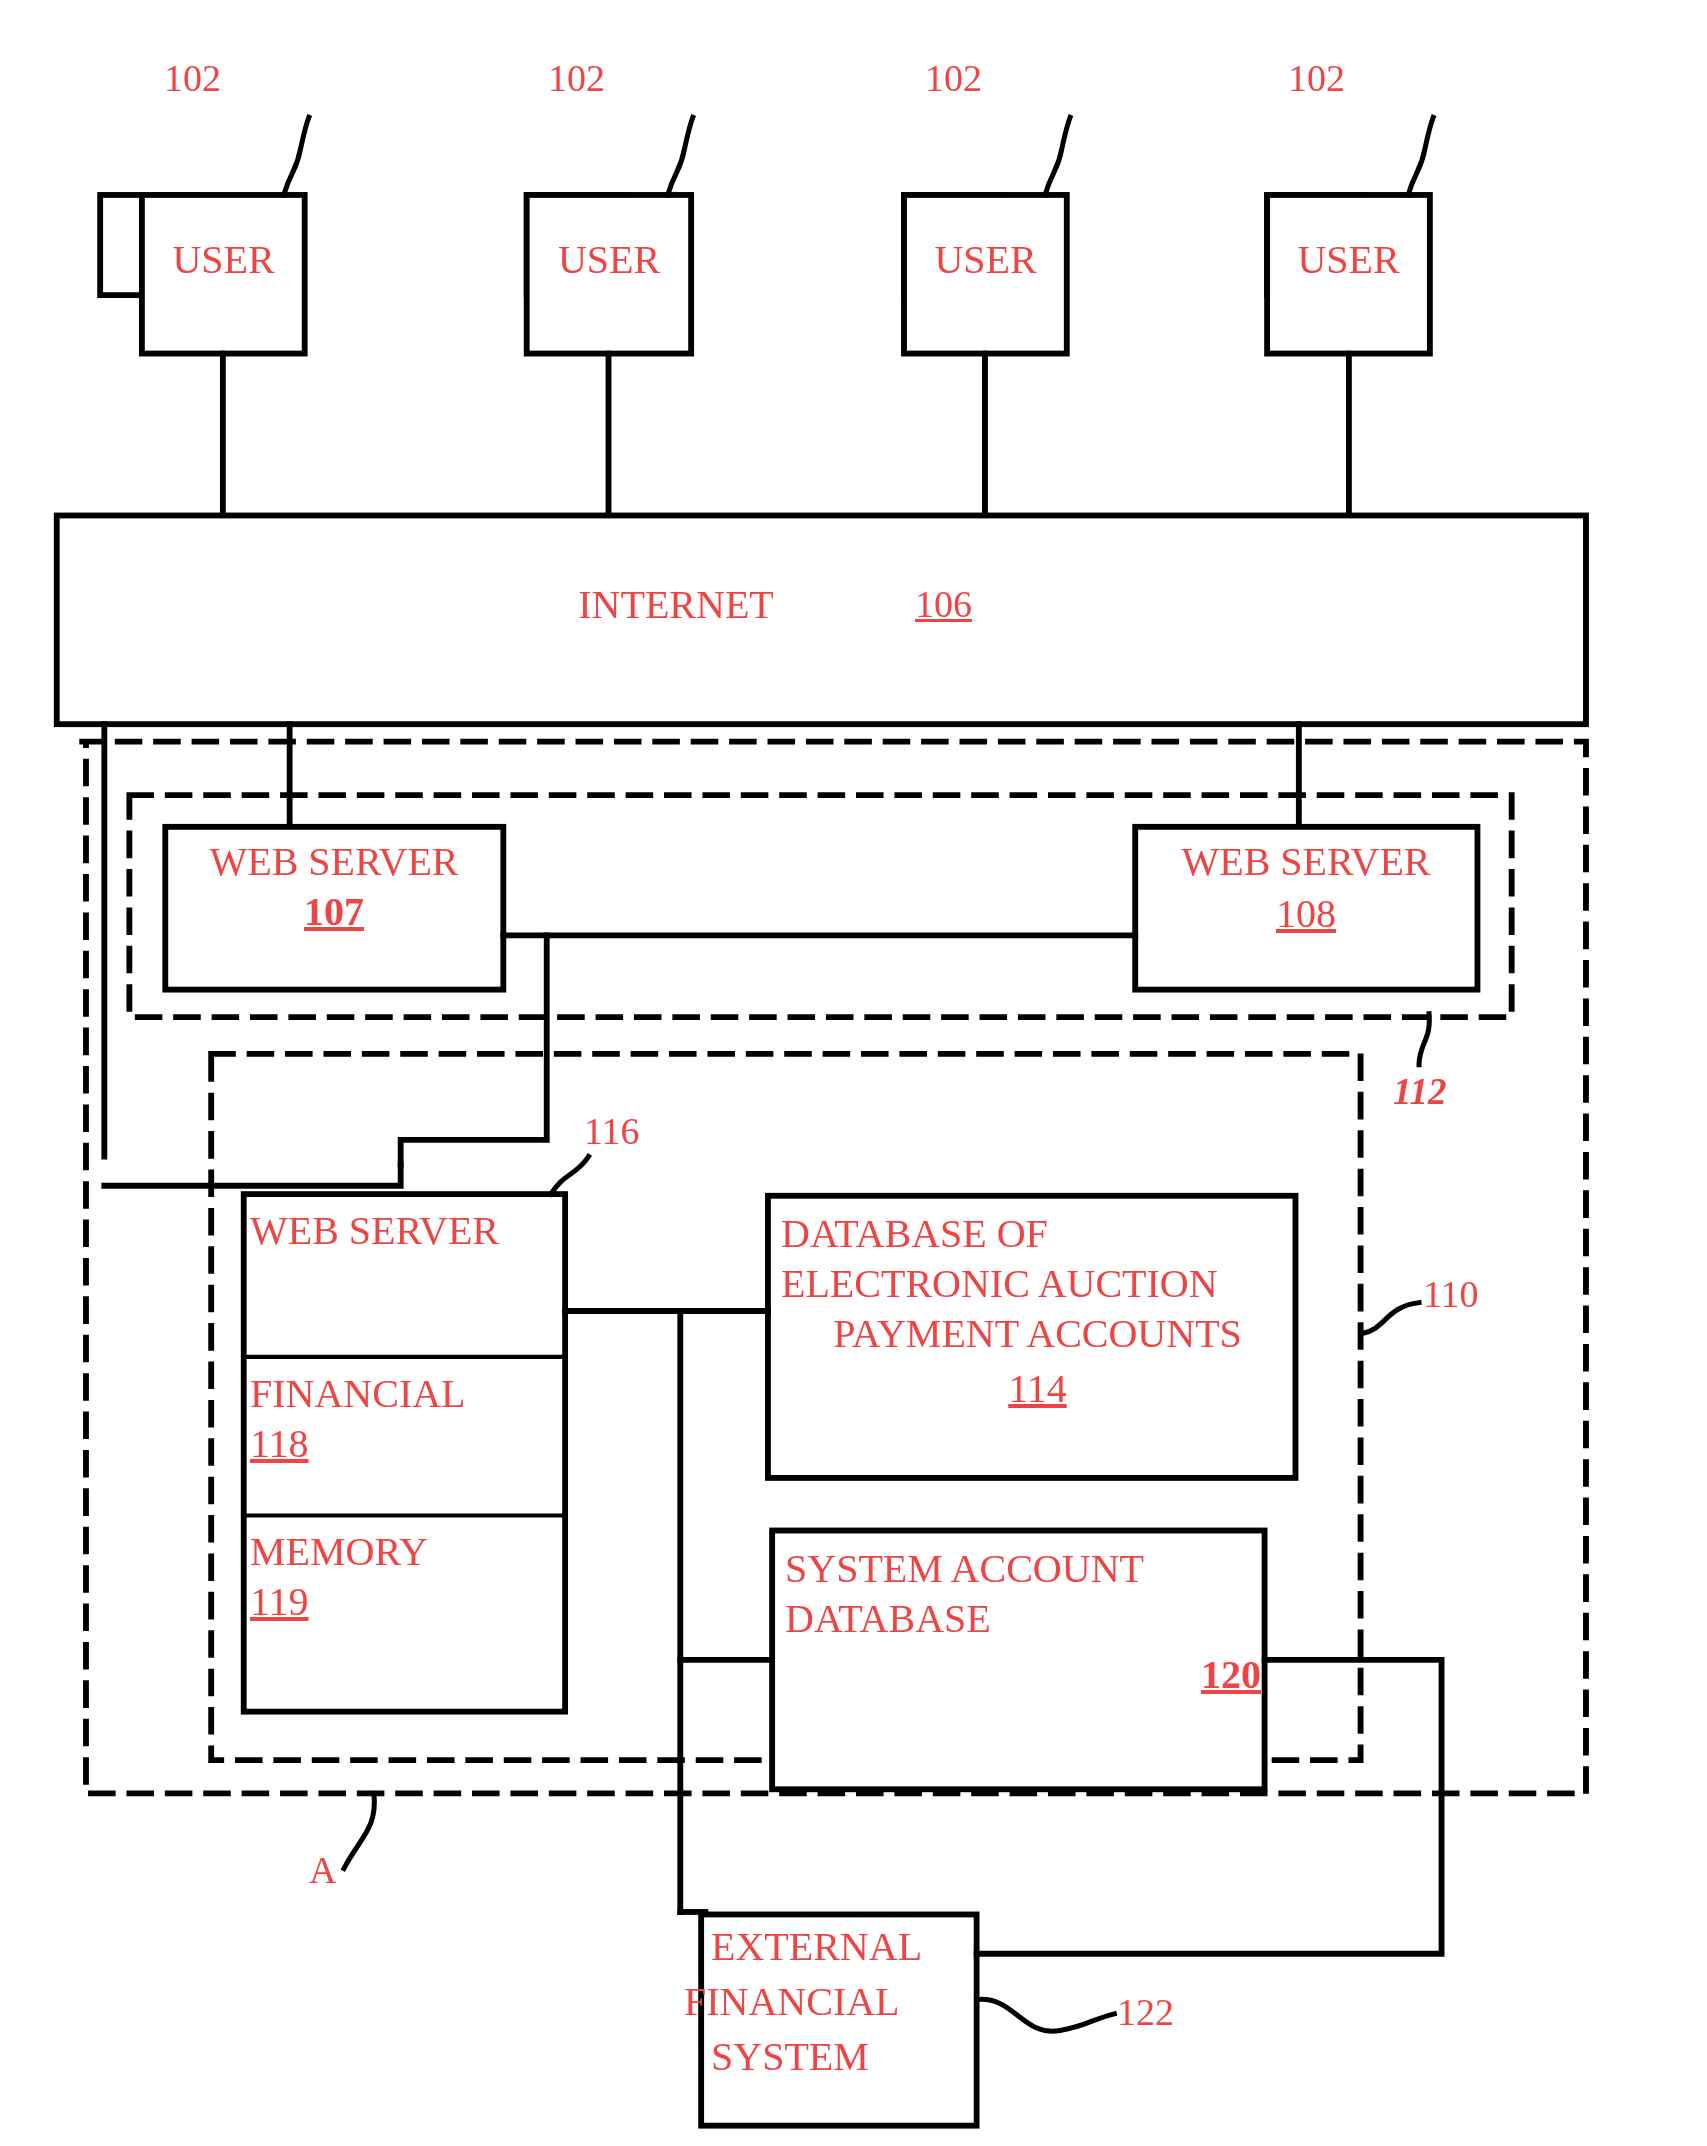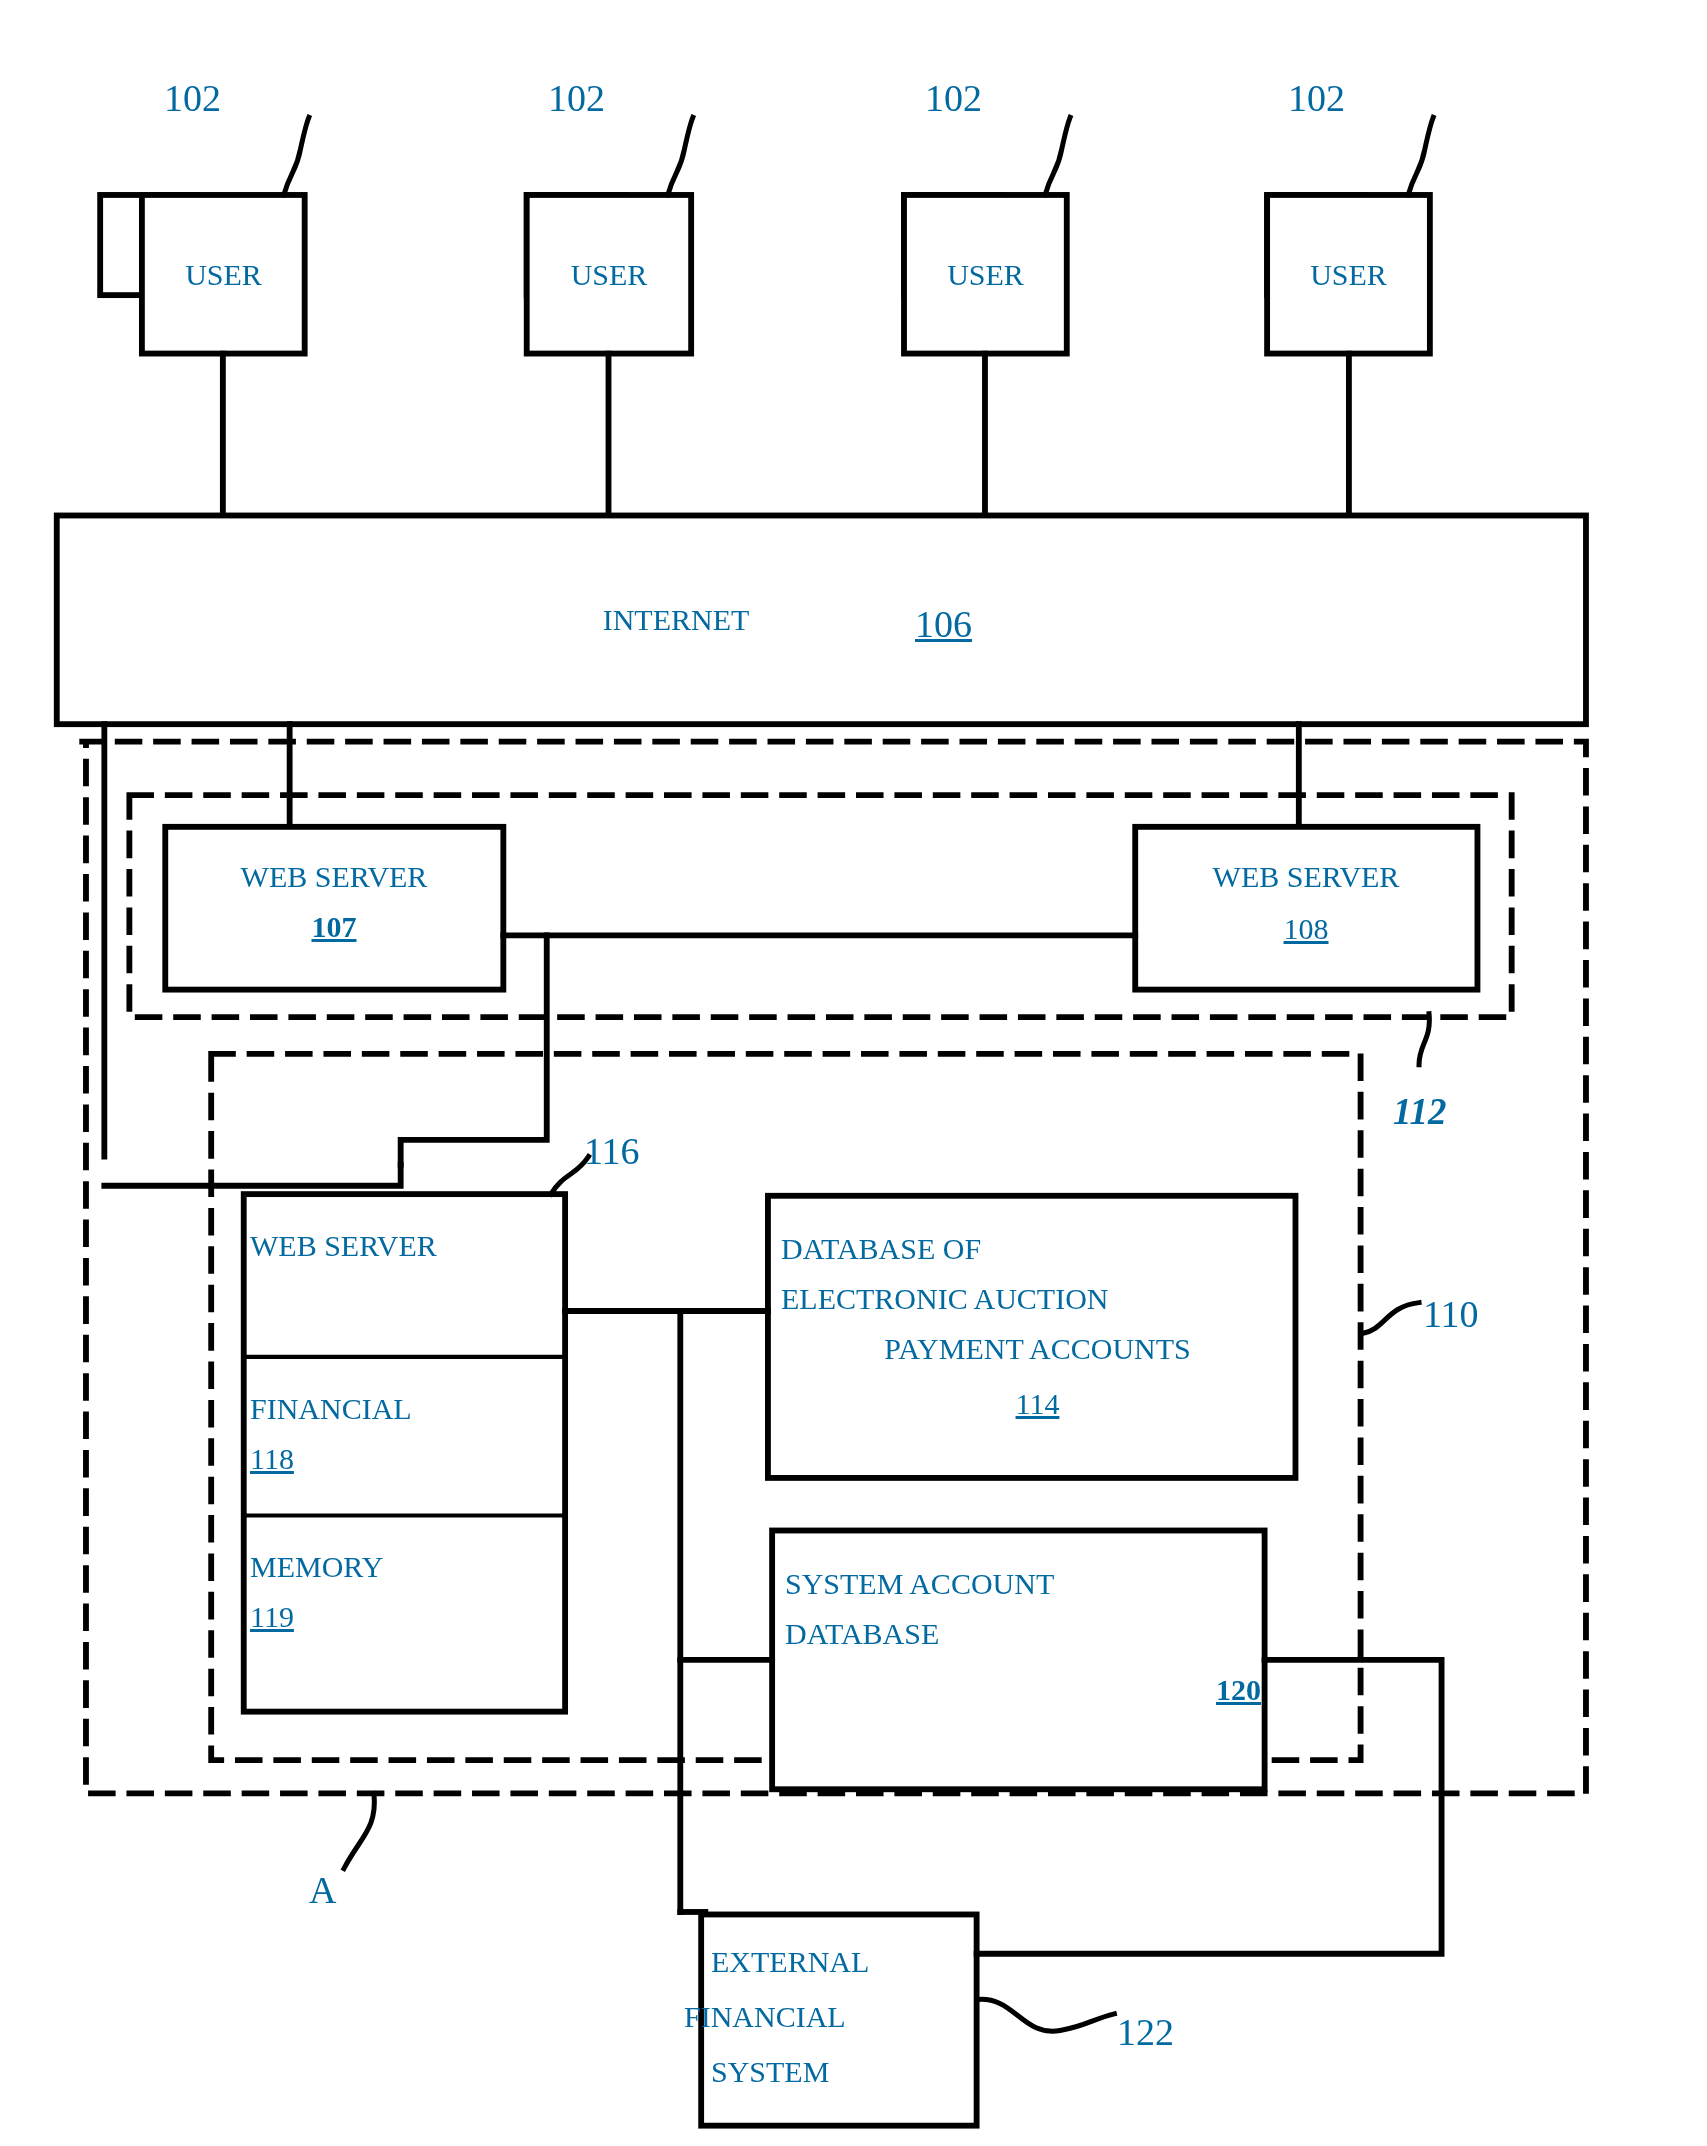--- a/index.html
+++ b/index.html
@@ -1,21 +1,21 @@
 <!DOCTYPE html>
 <html style="font-size:13.4px"><head>
 <meta charset="utf-8">
 <style>
   html,body{margin:0;padding:0;background:#ffffff;}
   body{width:1707px;height:2147px;font-family:"Liberation Serif",serif;}
   #figure{position:relative;width:1707px;height:2147px;background:#fff;}
   svg{position:absolute;left:0;top:0;width:1707px;height:2147px;}
-  .lbl{position:absolute;font-family:"Liberation Serif",serif;color:#0369a1;white-space:pre;line-height:1.12;margin-top:20px;}
+  .lbl{position:absolute;font-family:"Liberation Serif",serif;color:#ef4444;white-space:pre;line-height:1.12;}
   .ref{font-size:38px;}
-  .boxtxt{font-size:30px;text-align:center;}
+  .boxtxt{font-size:40px;text-align:center;}
   .u{ text-decoration:underline; }
   .italic-ref{font-family:"Liberation Serif",serif;font-style:italic;font-size:37px;font-weight:bold;}
 </style>
 </head>
 <body>
 
 <div id="figure">
 
   <svg viewBox="0 0 2045 2571" xmlns="http://www.w3.org/2000/svg">
     <g fill="none" stroke="#000" stroke-width="7" stroke-linecap="square">

